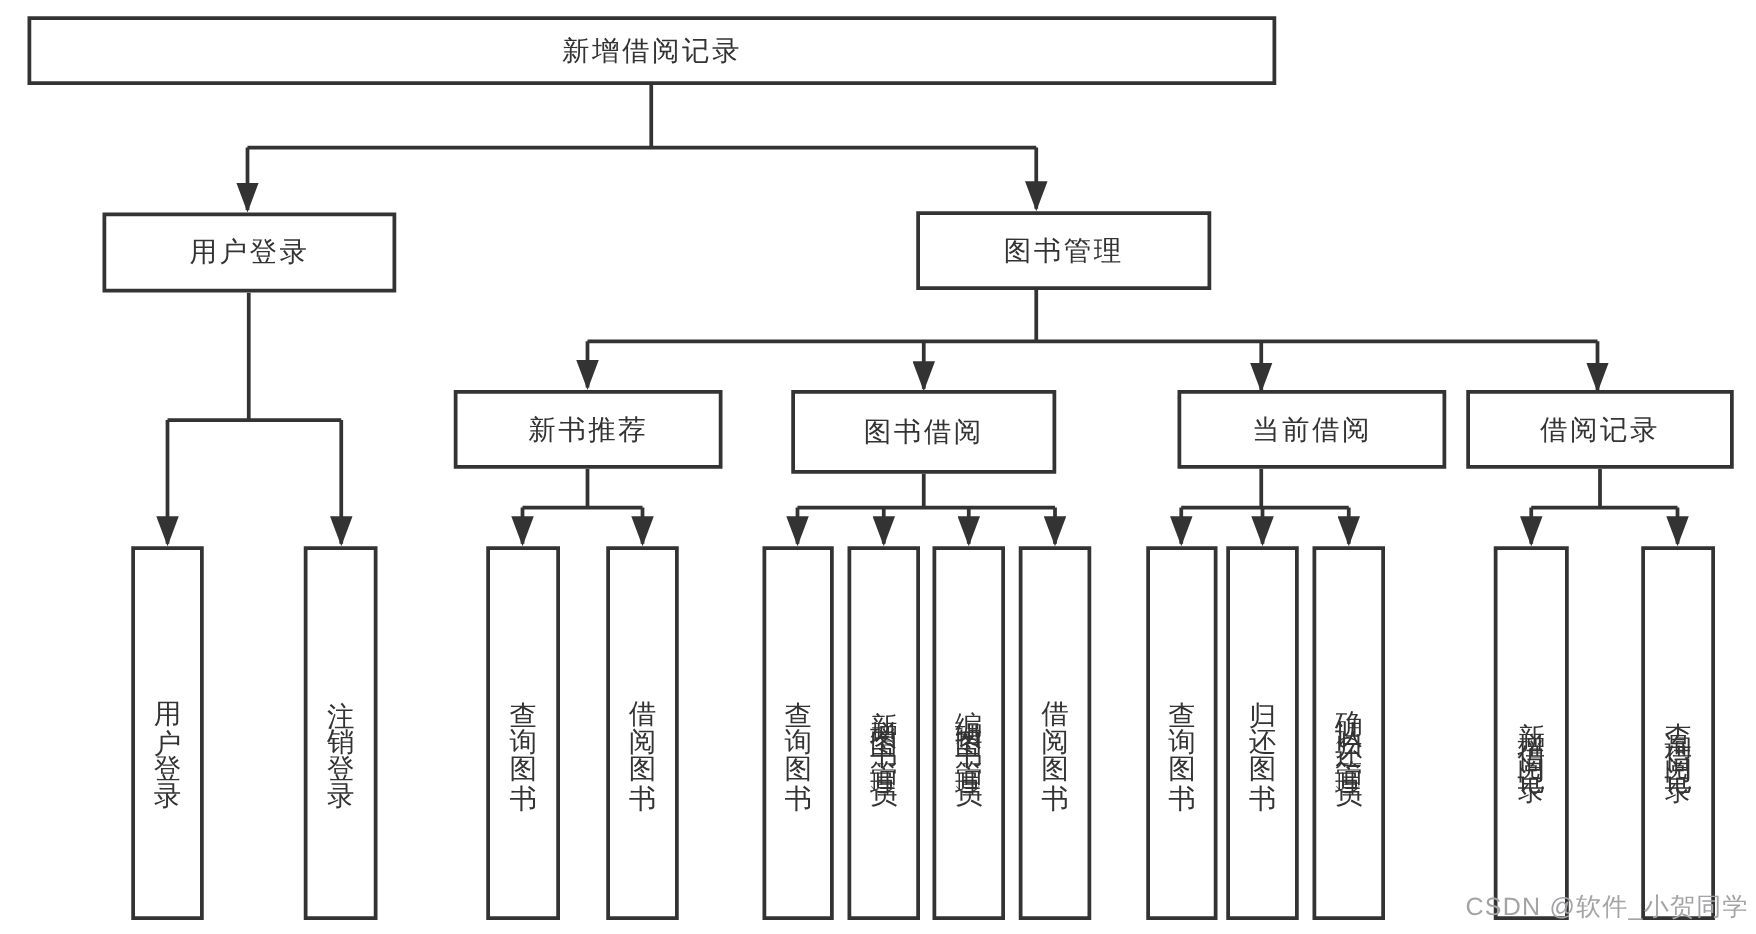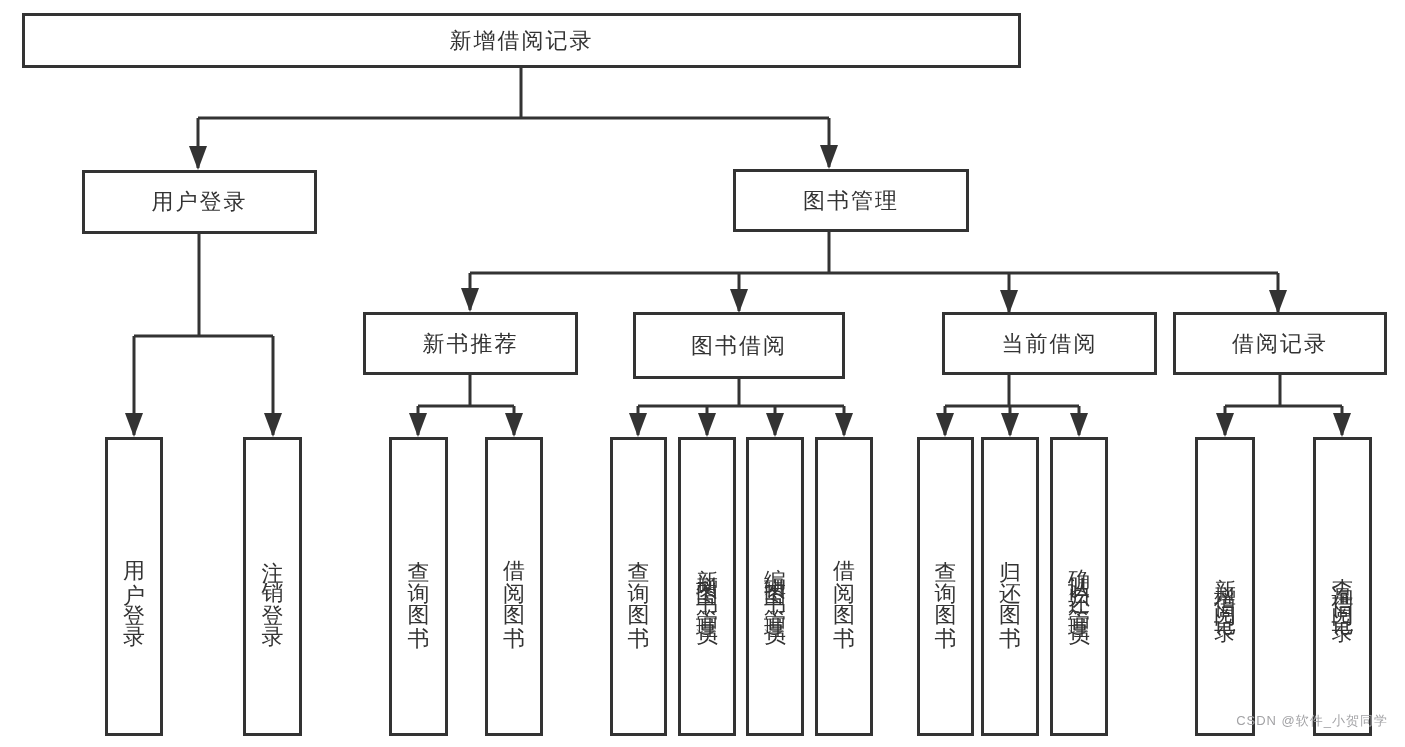--- a/index.html
+++ b/index.html
@@ -44,23 +44,23 @@
   .leaf span{
     writing-mode:vertical-rl;
     text-orientation:mixed;
     letter-spacing:22px;
     line-height:1;
   }
   .leaf span.ls-mid{letter-spacing:9px;}
   .leaf span.ls-tight{letter-spacing:8px;}
   .watermark{
     position:absolute;
-    right:17px;
+    right:6px;
     top:712px;
-    font-size:13px;
+    font-size:20px;
     color:var(--watermark);
     letter-spacing:1px;
     white-space:nowrap;
   }
 </style>
 </head>
 <body>
 
 <div class="stage">
 

